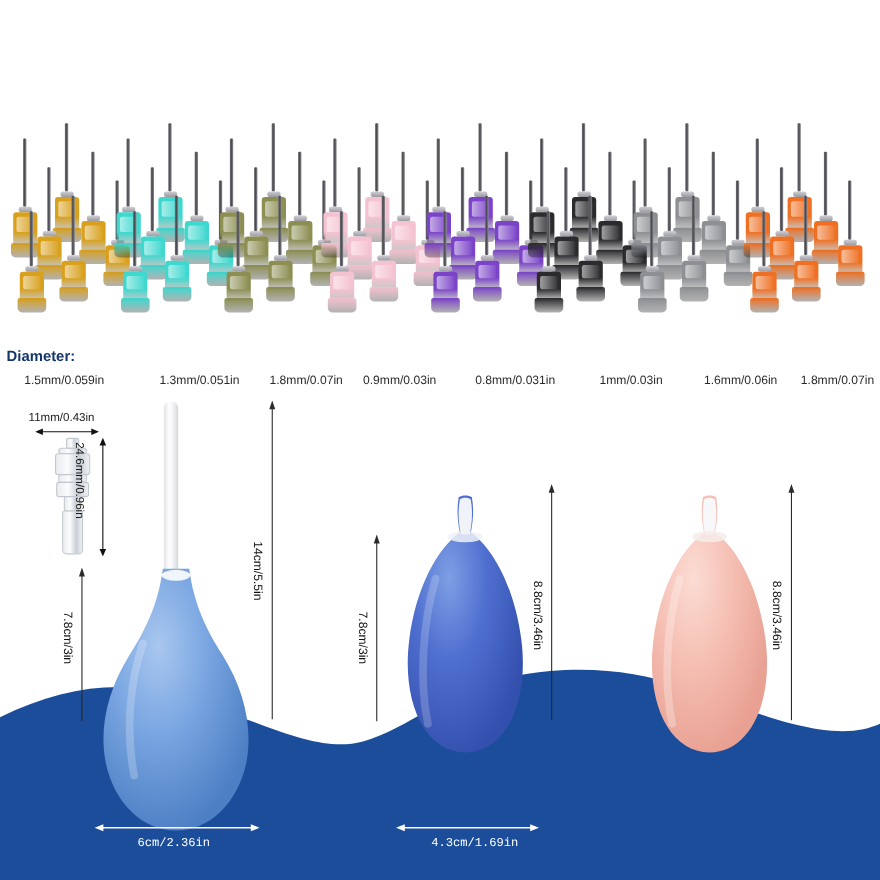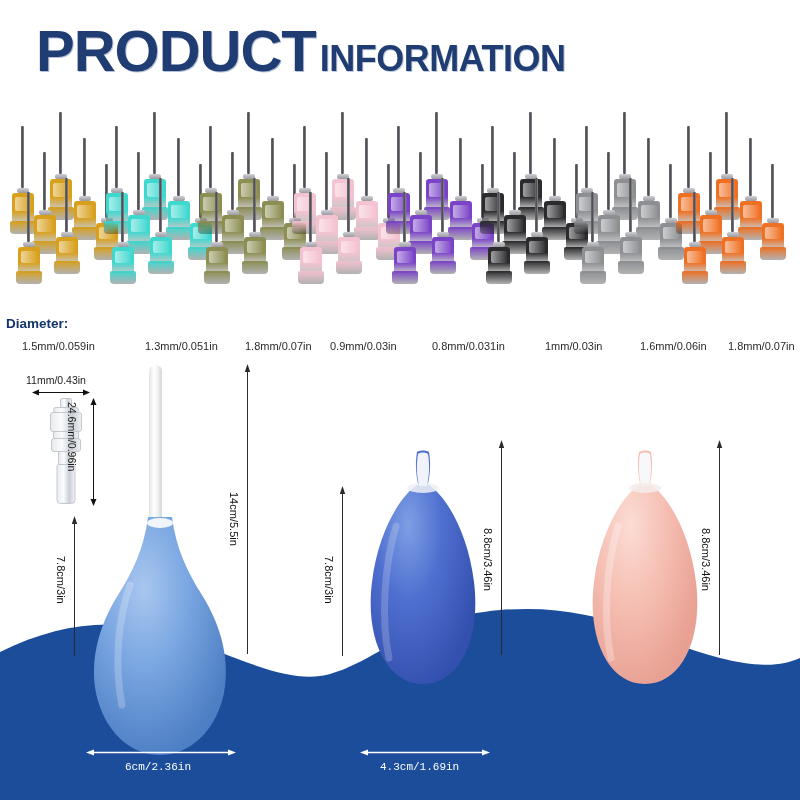--- a/index.html
+++ b/index.html
@@ -56,23 +56,20 @@
   .dimline{position:absolute;}
   .dimtext{position:absolute;font-size:11px;color:#111;white-space:nowrap;}
   .dimtext.vert{transform:rotate(90deg);transform-origin:left top;}
   .dimtext.white{color:#fff;font-family:Liberation Mono, monospace;}
 </style>
 </head>
 <body>
 
 <div id="stage">
 
-  <div id="title-block">
-    <span id="title-main">PRODUCT</span><span id="title-sub">INFORMATION</span>
-  </div>
 
   <div id="needle-area">
       <div class="ncluster" style="left: 2px;">
         <div class="needle" style="left: 46px; top: 4px;">
           <div class="n-shaft" style="top: 0px; height: 62px;"></div>
           <div class="n-collar" style="top: 62px;"></div>
           <div class="n-hub" style="top: 67px; height: 30px; background: linear-gradient(rgb(216, 160, 28), rgb(216, 160, 28) 60%, rgba(0, 0, 0, 0.22));"></div>
           <div class="n-skirt" style="top: 95px; background: linear-gradient(rgb(216, 160, 28), rgba(0, 0, 0, 0.3));"></div>
         </div>
         <div class="needle" style="left: 8px; top: 18px;">
@@ -543,21 +540,21 @@
     <line x1="4.5" y1="5" x2="4.5" y2="170" stroke="#2b2b2b" stroke-width="1"></line>
     <path d="M4.5,0 L1.8,8 L7.2,8 Z" fill="#2b2b2b"></path>
   </svg>
   <div class="dimtext vert" style="left:335px;top:556px;">7.8cm/3in</div>
 
   <svg class="dimline" style="left:360px;top:748px;width:130px;height:9px;" viewBox="0 0 130 9">
     <line x1="5" y1="4.5" x2="125" y2="4.5" stroke="#ffffff" stroke-width="1.4"></line>
     <path d="M0,4.5 L8,1.4 L8,7.6 Z" fill="#ffffff"></path>
     <path d="M130,4.5 L122,1.4 L122,7.6 Z" fill="#ffffff"></path>
   </svg>
-  <div class="dimtext white" style="left:380px;top:761px;">4.3cm/1.69in</div>
+  <div class="dimtext white" style="left:392px;top:761px;">4.3cm/1.69in</div>
 
   <div class="bulb-group" style="left:570px;top:448px;width:150px;height:300px;">
     <svg style="position:absolute;left:0;top:0;width:150px;height:300px;" viewBox="0 0 150 300">
       <defs>
         <radialGradient id="g3" cx="36%" cy="32%" r="72%">
           <stop offset="0%" stop-color="#fbdcd4"></stop>
           <stop offset="45%" stop-color="#f6c0b4"></stop>
           <stop offset="100%" stop-color="#e8a092"></stop>
         </radialGradient>
       </defs>

